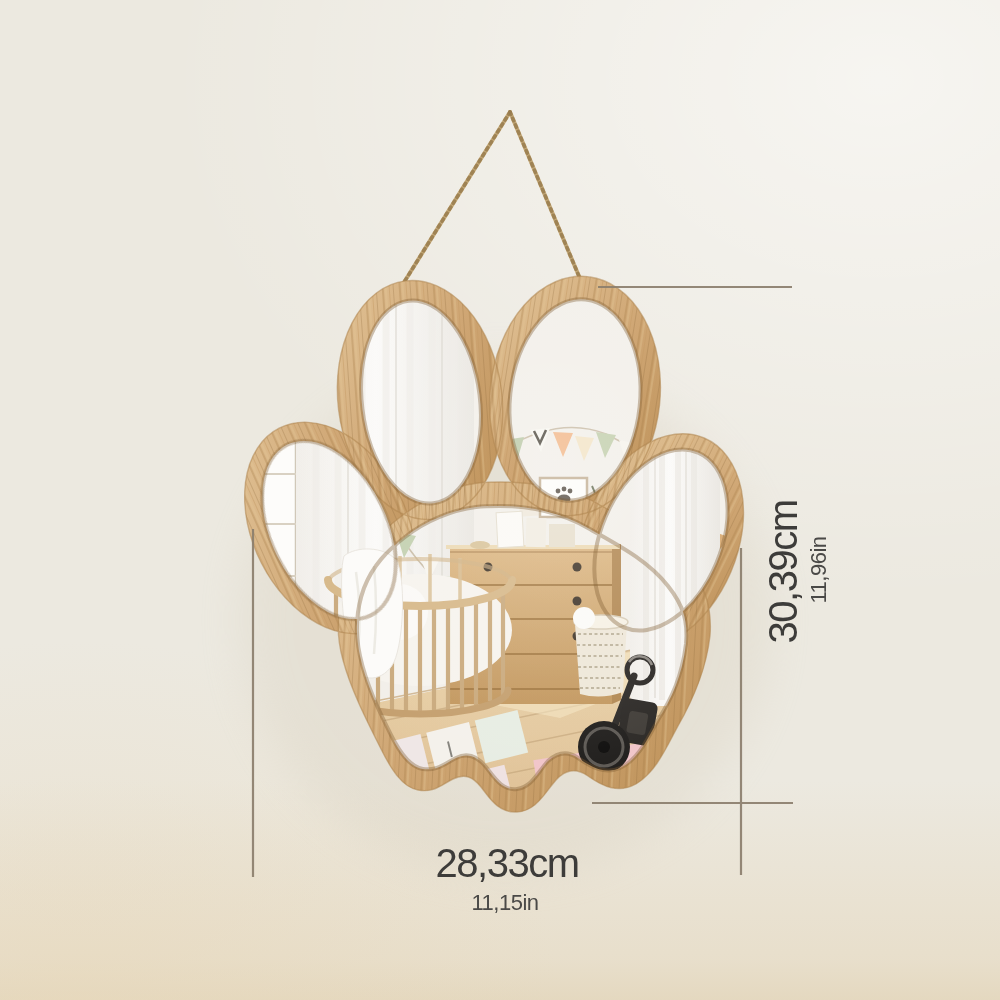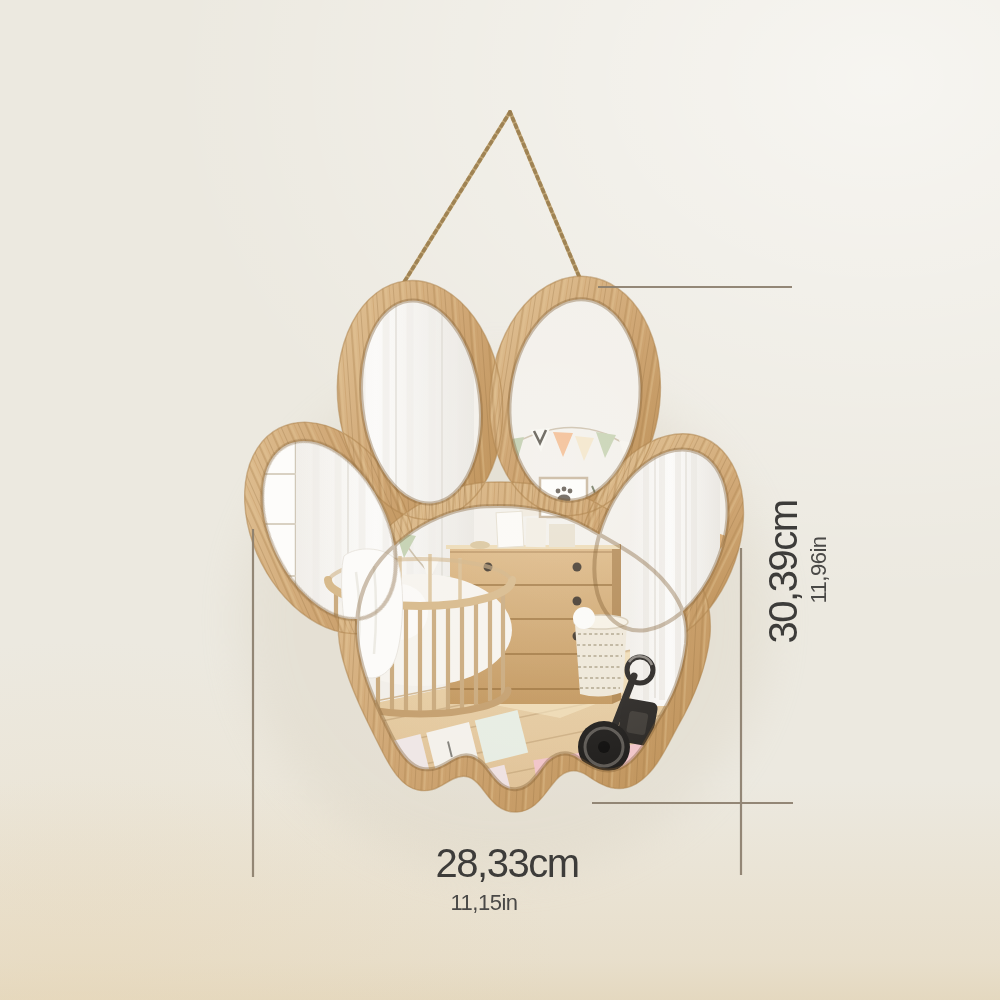--- a/index.html
+++ b/index.html
@@ -21,21 +21,21 @@
   .scene-svg{position:absolute;left:0;top:0;}
   .dim-label{
     position:absolute;white-space:nowrap;color:var(--c-text_primary);
     font-family:"Liberation Sans", sans-serif;font-weight:400;
   }
   .dim-label.cm{font-size:40px;letter-spacing:-1.5px;}
   .dim-label.inch{font-size:22px;letter-spacing:-0.5px;color:var(--c-text_secondary);}
   .v-cm{left:783px;top:572px;transform:translate(-50%,-50%) rotate(-90deg);}
   .v-in{left:819px;top:570px;transform:translate(-50%,-50%) rotate(-90deg);}
   .h-cm{left:507px;top:863px;transform:translate(-50%,-50%);font-size:42px;}
-  .h-in{left:484px;top:903px;transform:translate(-50%,-50%);}
+  .h-in{left:505px;top:903px;transform:translate(-50%,-50%);}
 </style>
 </head>
 <body>
 
 <div class="stage">
   <svg class="scene-svg" width="1000" height="1000" viewBox="0 0 1000 1000">
     <defs>
       <linearGradient id="woodGrad" x1="0" y1="0" x2="1" y2="1">
         <stop offset="0" stop-color="#e2c498"></stop>
         <stop offset="0.5" stop-color="#cfa674"></stop>

